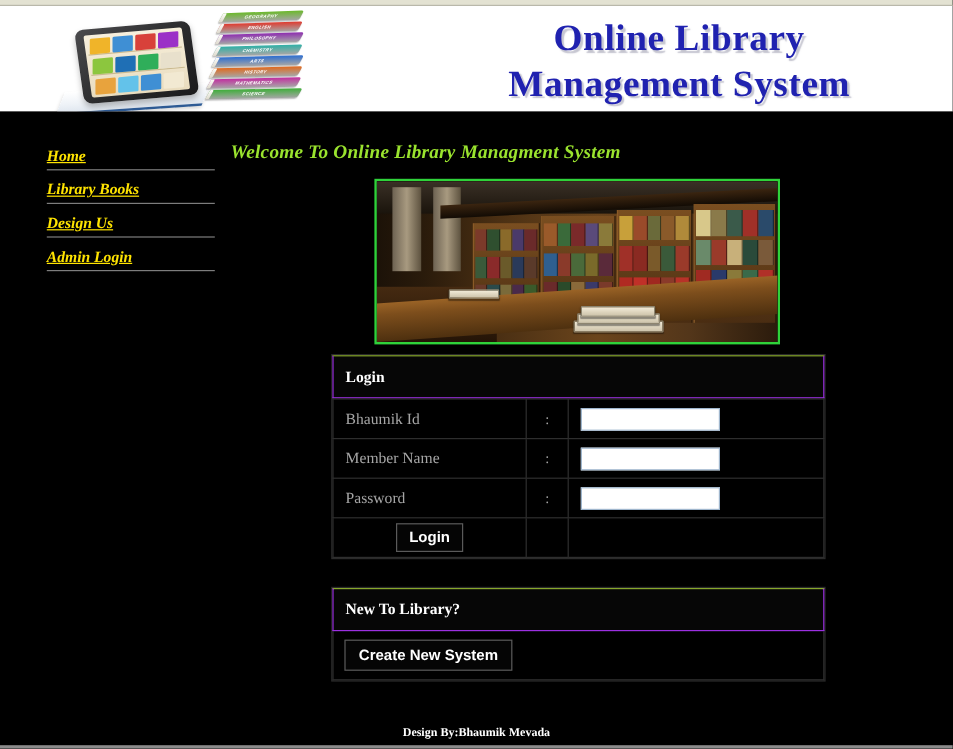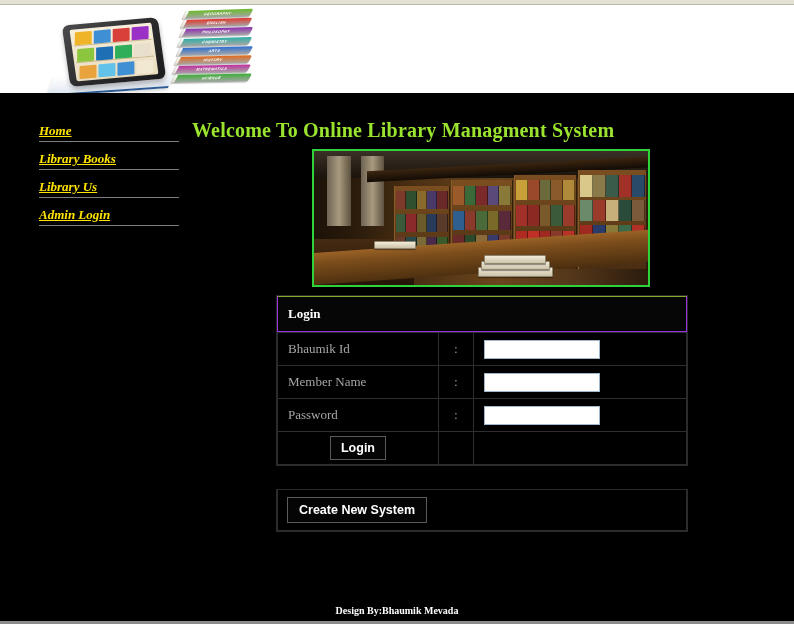--- a/index.html
+++ b/index.html
@@ -175,22 +175,23 @@
     position: absolute;
     left: 180px;
     top: 0;
     right: 0;
     bottom: 0;
   }
 
   .welcome {
     margin: 26px 0 0 12px;
     font-family: "Liberation Serif", serif;
+    font-style: italic;
     font-weight: bold;
-    font-size: 20px;
+    font-size: 16px;
     color: #9ae32e;
     letter-spacing: .2px;
   }
 
   
   .photo-wrap {
     position: absolute;
     left: 132px;
     top: 56px;
     width: 338px;
@@ -401,33 +402,37 @@
         <div class="book" style="background: linear-gradient(rgb(224, 58, 47), rgba(0, 0, 0, 0.35)); top: 13.2px; left: 32.4px; width: 67.4px; transform: skewX(-30deg) rotate(-1.88deg);">ENGLISH<span class="book-page"></span></div>
         <div class="book" style="background: linear-gradient(rgb(142, 47, 176), rgba(0, 0, 0, 0.35)); top: 22.4px; left: 30.8px; width: 68.8px; transform: skewX(-30deg) rotate(-1.76deg);">PHILOSOPHY<span class="book-page"></span></div>
         <div class="book" style="background: linear-gradient(rgb(47, 176, 166), rgba(0, 0, 0, 0.35)); top: 31.6px; left: 29.2px; width: 70.2px; transform: skewX(-30deg) rotate(-1.64deg);">CHEMISTRY<span class="book-page"></span></div>
         <div class="book" style="background: linear-gradient(rgb(47, 111, 208), rgba(0, 0, 0, 0.35)); top: 40.8px; left: 27.6px; width: 71.6px; transform: skewX(-30deg) rotate(-1.52deg);">ARTS<span class="book-page"></span></div>
         <div class="book" style="background: linear-gradient(rgb(224, 106, 31), rgba(0, 0, 0, 0.35)); top: 50px; left: 26px; width: 73px; transform: skewX(-30deg) rotate(-1.4deg);">HISTORY<span class="book-page"></span></div>
         <div class="book" style="background: linear-gradient(rgb(194, 47, 160), rgba(0, 0, 0, 0.35)); top: 59.2px; left: 24.4px; width: 74.4px; transform: skewX(-30deg) rotate(-1.28deg);">MATHEMATICS<span class="book-page"></span></div>
         <div class="book" style="background: linear-gradient(rgb(63, 174, 58), rgba(0, 0, 0, 0.35)); top: 68.4px; left: 22.8px; width: 75.8px; transform: skewX(-30deg) rotate(-1.16deg);">SCIENCE<span class="book-page"></span></div>
       </div>
   </div>
 
+  <div class="banner-title">
+    <div>Online Library</div>
+    <div>Management System</div>
+  </div>
 </div>
 
 <div class="page-body">
 
   <nav class="sidebar">
     <div class="nav-item">
       <span class="nav-link">Home</span>
     </div>
     <div class="nav-item">
       <span class="nav-link">Library Books</span>
     </div>
     <div class="nav-item">
-      <span class="nav-link">Library Us</span>
+      <span class="nav-link">Design Us</span>
     </div>
     <div class="nav-item">
       <span class="nav-link">Admin Login</span>
     </div>
   </nav>
 
   <main class="content">
 
     <div class="welcome">Welcome To Online Library Managment System</div>
 
@@ -573,20 +578,21 @@
             <button class="btn">Login</button>
           </td>
           <td></td>
           <td></td>
         </tr>
       </tbody>
         </table>
     </section>
 
     <section class="panel" id="panel-new">
+      <div class="panel-head">New To Library?</div>
       <div class="panel-body">
         <button class="btn btn-wide">Create New System</button>
       </div>
     </section>
 
   </main>
 
   <footer class="footer">
     <div class="footer-text">Design By:Bhaumik Mevada</div>
   </footer>

